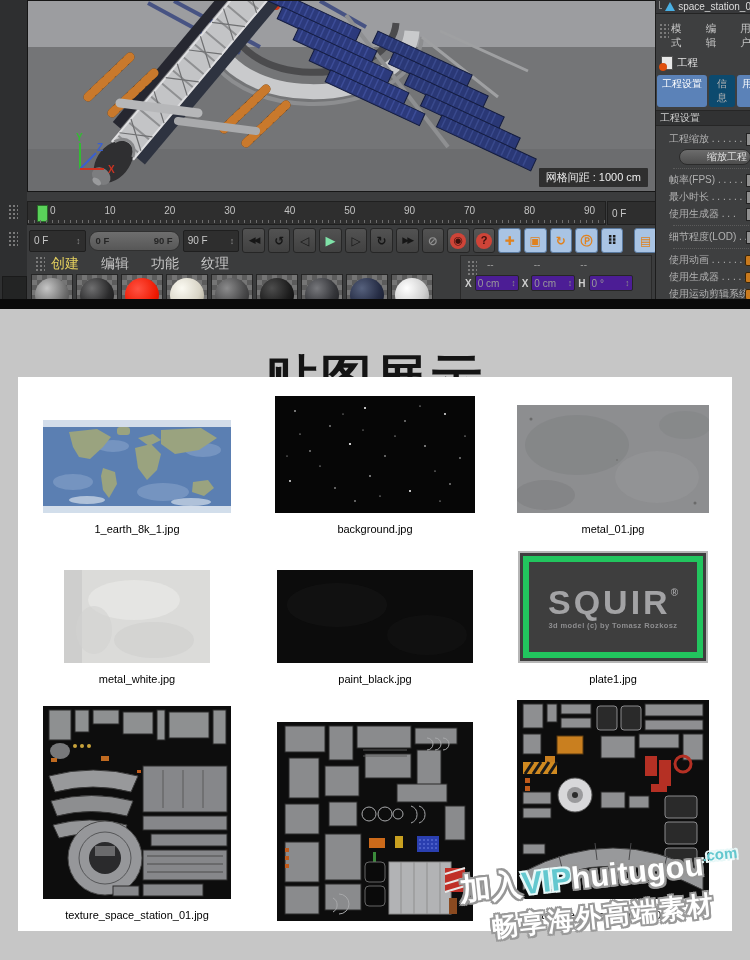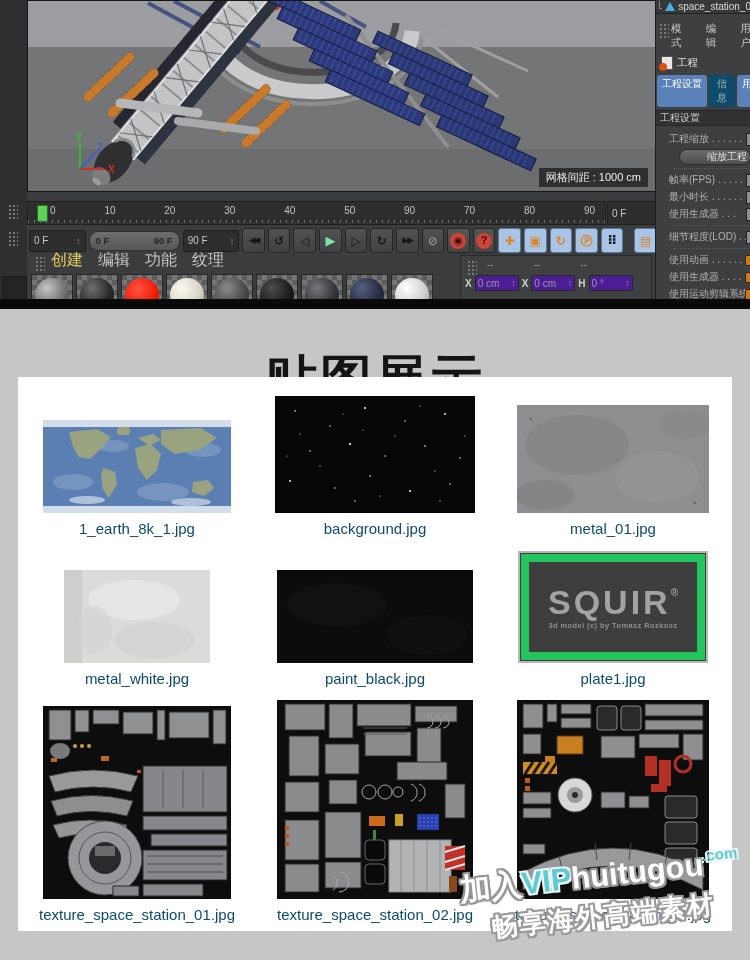--- a/index.html
+++ b/index.html
@@ -42,21 +42,21 @@
   .tb.small{font-size:9px;letter-spacing:-2px}
   .tb.play{color:#7fe2a8;font-size:13px}
   .tb.gray{border-radius:3px;color:#909090}
   .tb.red{color:#2a0d0d;background:linear-gradient(#565656,#454545)}
   .tb.red b{width:16px;height:16px;border-radius:50%;background:#cf4438;color:#3c0f0b;display:flex;
       align-items:center;justify-content:center;font-size:11px}
   .tb.blue{background:#a9c4e4;border-color:#56地6;border-color:#5a7aa0;color:#e0821e}
   .tb.blue.dots{color:#1b1b1b;font-size:13px}
   
   .matbar{position:absolute;left:27px;top:255px;width:428px;height:44px}
-  .matmenu{display:flex;gap:15px;align-items:flex-end;height:16px;padding-left:24px;font-size:16px;color:#c4c4c4}
+  .matmenu{display:flex;gap:22px;align-items:flex-start;height:16px;padding-left:24px;font-size:14px;color:#c4c4c4}
   .matmenu .first{color:#e3cf5e}
   .swatches{display:flex;gap:3px;margin-top:3px;padding-left:4px}
   .sw{width:40px;height:40px;border:1px solid #262626;background-color:#5c5c5c;
       background-image:linear-gradient(45deg,#757575 25%,transparent 25%,transparent 75%,#757575 75%),
                        linear-gradient(45deg,#757575 25%,transparent 25%,transparent 75%,#757575 75%);
       background-size:10px 10px;background-position:0 0,5px 5px;overflow:hidden}
   .sw i{display:block;width:34px;height:34px;border-radius:50%;margin:3px auto 0}
   .m0 i{background:radial-gradient(circle at 35% 30%,#c6c6c6,#6b6b6b 60%,#3a3a3a)}
   .m1 i{background:radial-gradient(circle at 35% 30%,#6f6f70,#2b2b2c 55%,#101011)}
   .m2 i{background:radial-gradient(circle at 38% 32%,#ff5242,#ef1a02 60%,#b00d00)}
@@ -107,24 +107,24 @@
   .band{position:absolute;left:0;top:299px;width:750px;height:10px;background:#0a0a0a}
   
   .bottom{position:absolute;left:0;top:309px;width:750px;height:651px;background:#c6c6c6}
   .bigtitle{height:68px;line-height:70px;text-align:center;font-size:52px;font-weight:900;
       color:#141414;letter-spacing:3px}
   .wpanel{position:absolute;left:18px;top:68px;width:714px;height:554px;background:#ffffff}
   .tgrid{display:grid;grid-template-columns:repeat(3,1fr);padding-top:6px}
   .cell{display:flex;flex-direction:column;align-items:center;justify-content:flex-end}
   .r1{height:158px}.r2{height:150px}.r3{height:236px}
   .thumb{margin-bottom:6px;display:block}
-  .cap{font-size:15px;color:#0c4a6e;height:22px;line-height:20px}
+  .cap{font-size:11px;color:#000000;height:22px;line-height:20px}
   .plate{width:186px;height:108px;background:#3e3e3e;border:2px solid #b7b7b7;
       display:flex;flex-direction:column;align-items:center;justify-content:center}
-  .plate-inner{width:168px;height:90px;border:8px solid #22c55e;display:flex;flex-direction:column;
+  .plate-inner{width:168px;height:90px;border:6px solid #22c55e;display:flex;flex-direction:column;
       align-items:center;justify-content:center}
   .squir{font-size:34px;font-weight:900;color:#a3a3a5;letter-spacing:3px;line-height:1}
   .squir sup{font-size:10px;vertical-align:18px;letter-spacing:0}
   .squir-sub{font-size:7.5px;color:#8e8e90;font-weight:bold;letter-spacing:.4px;margin-top:2px}
   
   .wm{position:absolute;left:438px;top:478px;width:290px;text-align:center;transform:rotate(-6deg);
       z-index:5;pointer-events:none}
   .wm .l1{font-size:31px;font-weight:900;color:#fff;white-space:nowrap;
       text-shadow:-2px -2px 0 #979797,2px -2px 0 #979797,-2px 2px 0 #979797,2px 2px 0 #979797,
                   0 -2px 0 #979797,0 2px 0 #979797,-2px 0 0 #979797,2px 0 0 #979797}
@@ -628,21 +628,20 @@
           <path d="M124,140 V192 M137,140 V192 M150,140 V192 M163,140 V192" stroke="#8f8f8f"></path>
           <rect x="168" y="146" width="20" height="24" fill="#c03028"></rect>
           <path d="M168,152 l20,-6 M168,162 l20,-6 M168,170 l20,-6" stroke="#e8e8e8" stroke-width="2"></path>
           <g fill="#c05a1a">
               <rect x="8" y="126" width="4" height="4"></rect>
               <rect x="8" y="134" width="4" height="4"></rect>
               <rect x="8" y="142" width="4" height="4"></rect>
             </g>
           <rect x="172" y="176" width="8" height="16" fill="#8a4a20"></rect>
         </svg>
-        <div class="cap">texture_space_station_02.jpg</div>
       </div>
 
       <div class="cell r3">
         <svg class="thumb" width="192" height="199" viewBox="0 0 192 199">
           <rect width="192" height="199" fill="#0d0d0d"></rect>
           <g fill="#8e8f91" stroke="#2a2a2a">
             <rect x="6" y="4" width="20" height="24"></rect>
               <rect x="30" y="4" width="10" height="18"></rect>
             <rect x="44" y="4" width="30" height="10"></rect>
               <rect x="44" y="18" width="30" height="10"></rect>

